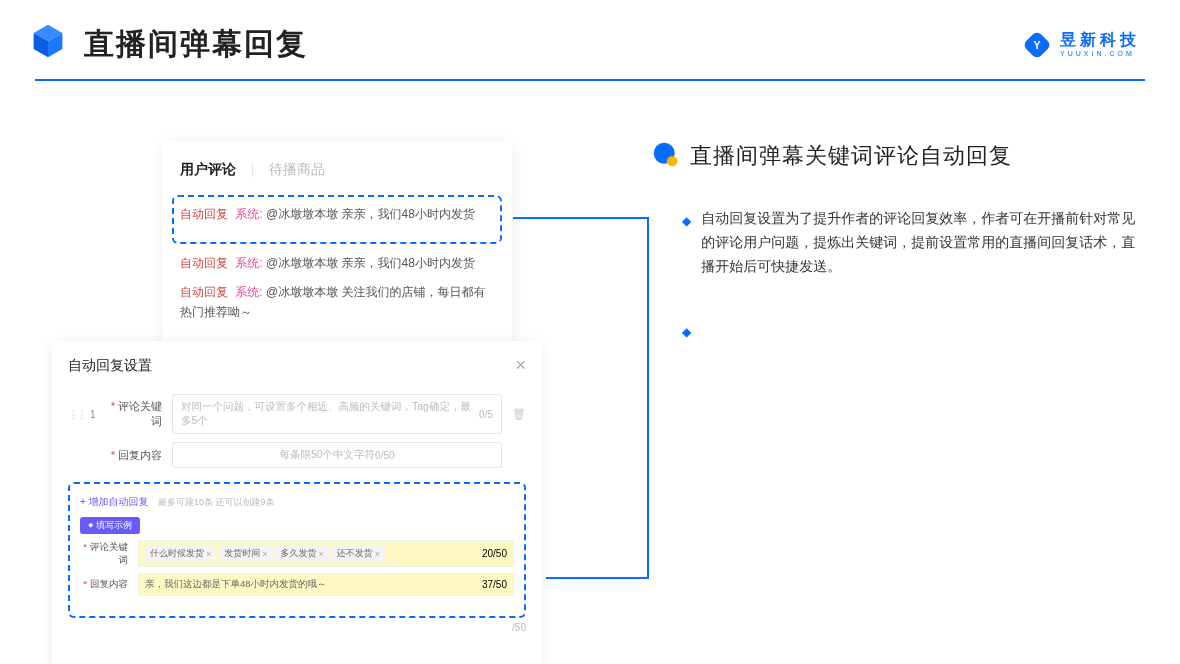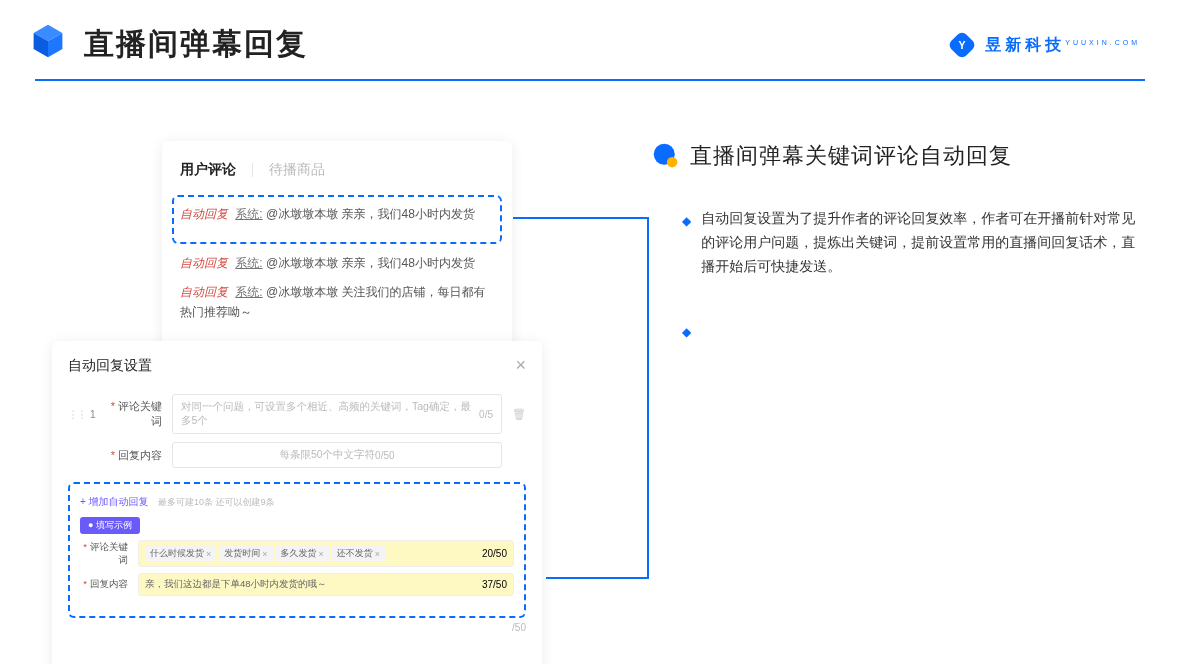--- a/index.html
+++ b/index.html
@@ -4,42 +4,42 @@
 <style>
   * { box-sizing: border-box; margin: 0; padding: 0; }
   body { width: 1180px; height: 664px; font-family: "Microsoft YaHei", "PingFang SC", sans-serif; background: #fff; position: relative; overflow: hidden; }
 
   
   .header { display: flex; align-items: center; padding: 24px 40px 0 30px; }
   .cube-icon { width: 36px; height: 36px; margin-right: 18px; transform: translateY(-4px); }
   .page-title { font-size: 30px; font-weight: 600; color: #222; letter-spacing: 2px; }
   .brand { margin-left: auto; display: flex; align-items: center; gap: 8px; }
   .brand-icon { width: 30px; height: 30px; }
-  .brand-text { display:flex; flex-direction:row; line-height:1; }
+  .brand-text { display:flex; flex-direction:column; line-height:1; }
   .brand-name { font-size: 16px; font-weight: 700; color: #0a6cff; letter-spacing:4px; }
   .brand-sub { font-size: 7px; color:#0a6cff; letter-spacing:3px; margin-top:2px;}
 
   .hr { width: 1110px; margin: 14px auto 0 auto; border-top: 2px solid #0a6cff; }
 
   .content { display: flex; padding: 60px 40px 0 52px; position: relative; }
 
   .left-col { width: 490px; position: relative; }
   .right-col { flex:1; padding-left: 110px; padding-top: 0; }
 
   
   .card { background:#fff; border-radius:6px; box-shadow:0 2px 14px rgba(0,0,0,0.08); position:absolute; }
   .comment-card { width: 350px; left:110px; top:0; padding: 20px 18px 60px 18px; z-index:1; }
   .tabs { display:flex; gap:22px; font-size:14px; margin-bottom:16px; }
   .tab-active { color:#222; font-weight:600; }
   .tab-inactive { color:#bbb; }
   .tab-sep { width:1px; height:14px; background:#e6e6e6; align-self:center; margin:0 -6px; }
 
   .comment { font-size:12px; line-height:1.6; margin-bottom:10px; color:#555; }
-  .comment .tag { color:#d24a3f; margin-right:4px;font-style:italic; }
-  .comment .sys { color:#737373;text-decoration:underline; }
+  .comment .tag { color:#d24a3f; margin-right:4px; }
+  .comment .sys { color:#ec4899; }
   .comment-highlight { border: 2px dashed #0a6cff; border-radius:6px; padding:8px 6px; margin:0 -8px 10px -8px; position:relative; }
 
   
   .settings-card { width: 490px; left:0; top:200px; padding: 14px 16px 48px 16px; z-index:2; font-size:12px; }
   .settings-header { display:flex; justify-content:space-between; align-items:center; font-size:14px; color:#222; margin-bottom:18px; }
   .close-x { color:#aaa; font-size:18px; cursor:pointer; }
 
   .row { display:flex; align-items:center; gap:10px; margin-bottom:8px; font-size:11px; }
   .row-num { width:28px; display:flex; align-items:center; gap:4px; color:#888; font-size:10px; }
   .dots { color:#ccc; letter-spacing:-1px; }
@@ -61,21 +61,21 @@
   .example-box { flex:1; border:1px solid #eee; border-radius:3px; padding:4px 6px; display:flex; align-items:center; justify-content:space-between; min-height:22px; background:#fef9c3; }
   .example-box .txt { color:#666; font-size:9.5px; }
 
   
   .connector { position:absolute; border-color:#0a6cff; z-index:5; pointer-events:none; }
   .conn-v1 { left:595px; top:76px; width:0; height:360px; border-left:2px solid #0a6cff; }
   .conn-h1 { left:461px; top:76px; width:134px; height:0; border-top:2px solid #0a6cff; }
   .conn-h2 { left:494px; top:436px; width:103px; height:0; border-top:2px solid #0a6cff; }
 
   
-  .section-head { display:flex; align-items:center; gap:10px; margin-bottom:36px; }
+  .section-head { display:flex; gap:10px; margin-bottom:36px; }
   .bubble-icon { width:28px; height:28px; position:relative; }
   .section-title { font-size:22px; color:#222; font-weight:500; letter-spacing:1px; }
 
   .bullet { display:flex; gap:10px; font-size:14px; color:#333; line-height:1.7; margin-bottom:40px; padding-left:30px; }
   .bullet .diamond { color:#0a6cff; font-size:12px; flex-shrink:0; margin-top:4px; }
   .bullet .text { max-width: 440px; }
 </style>
 </head>
 <body>
 

